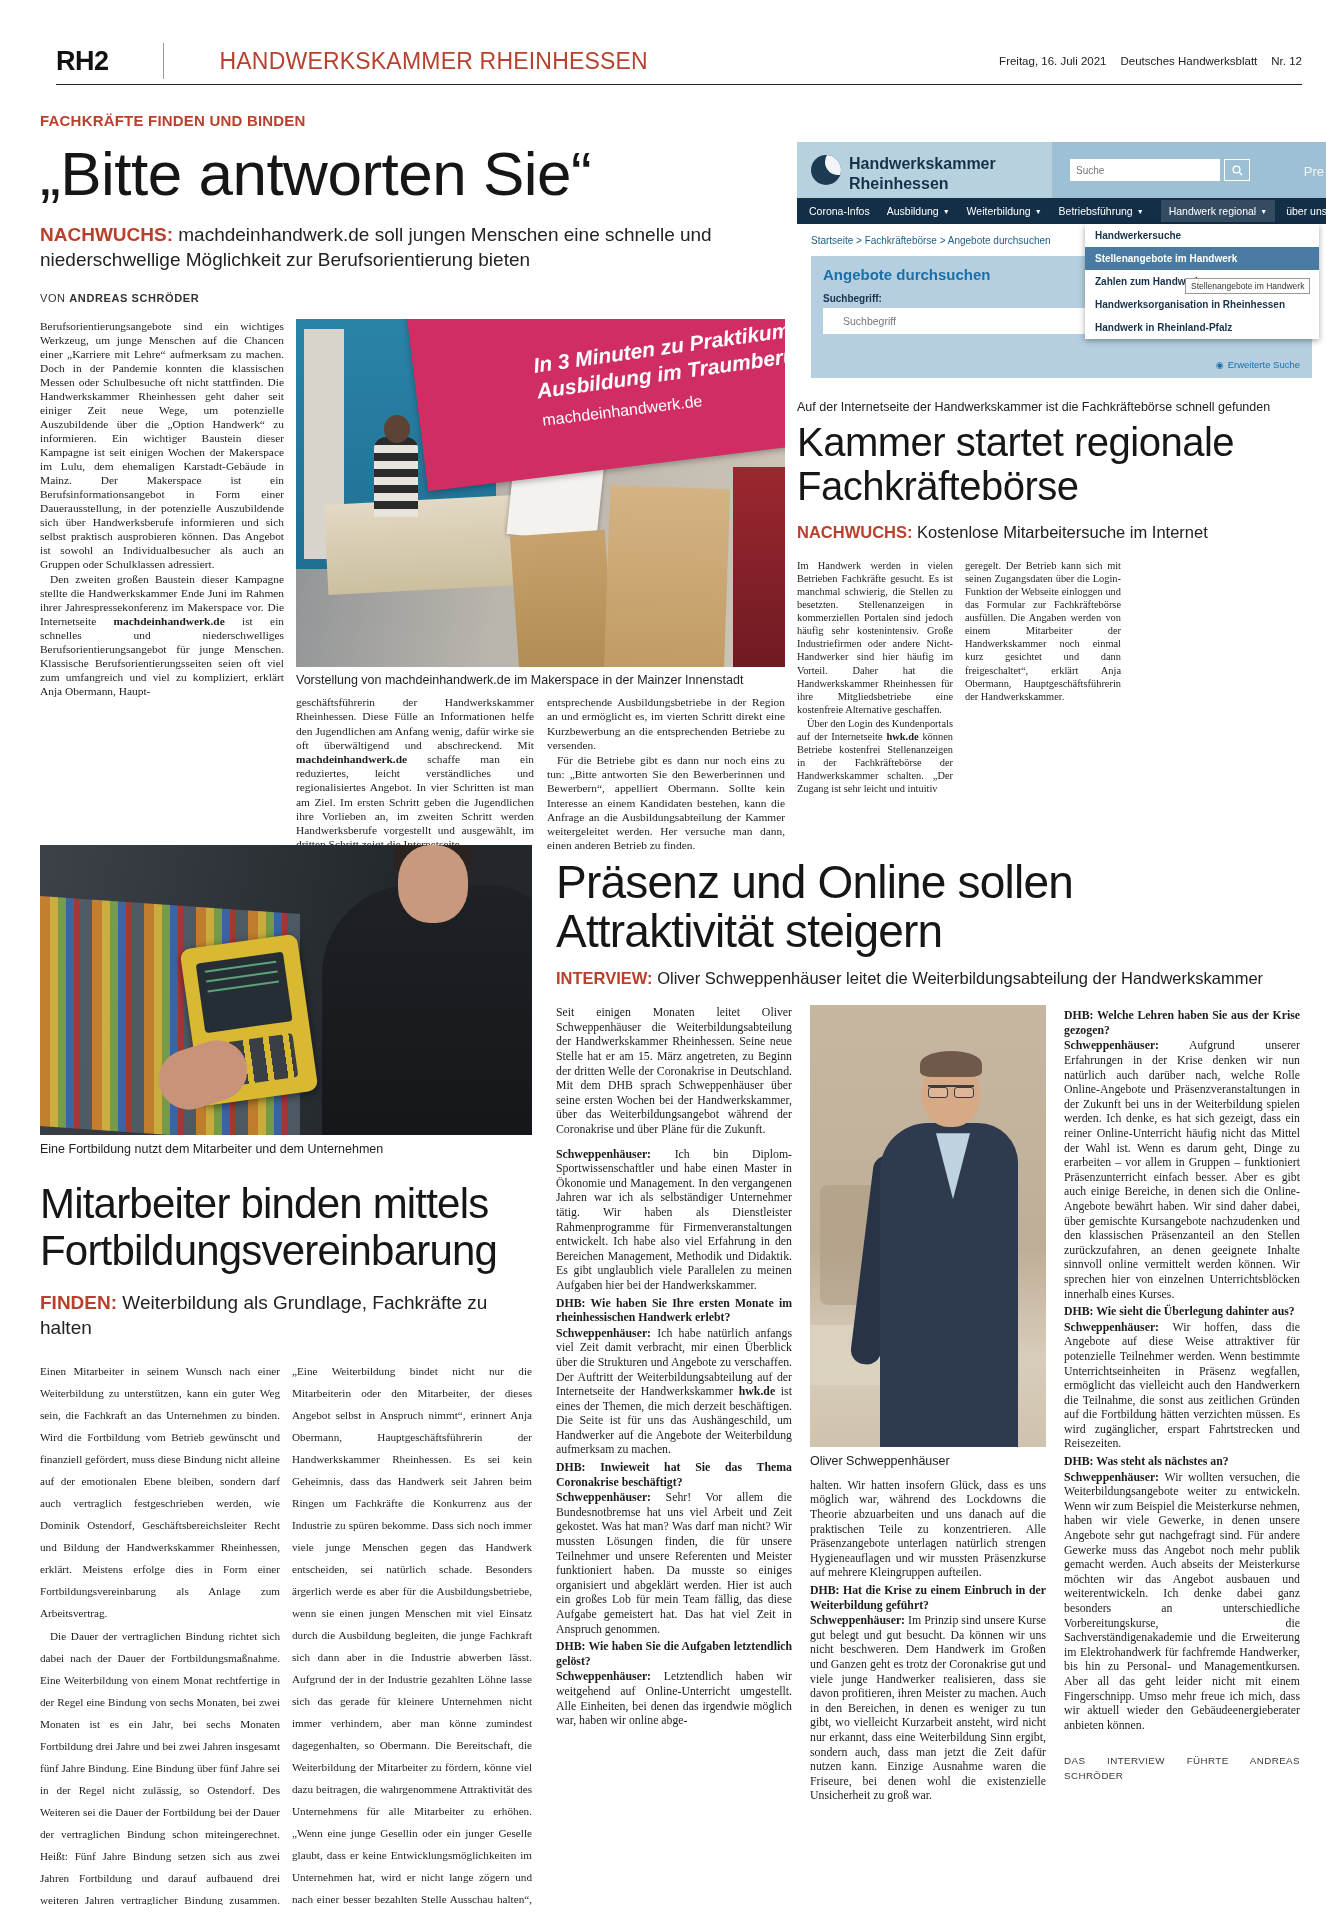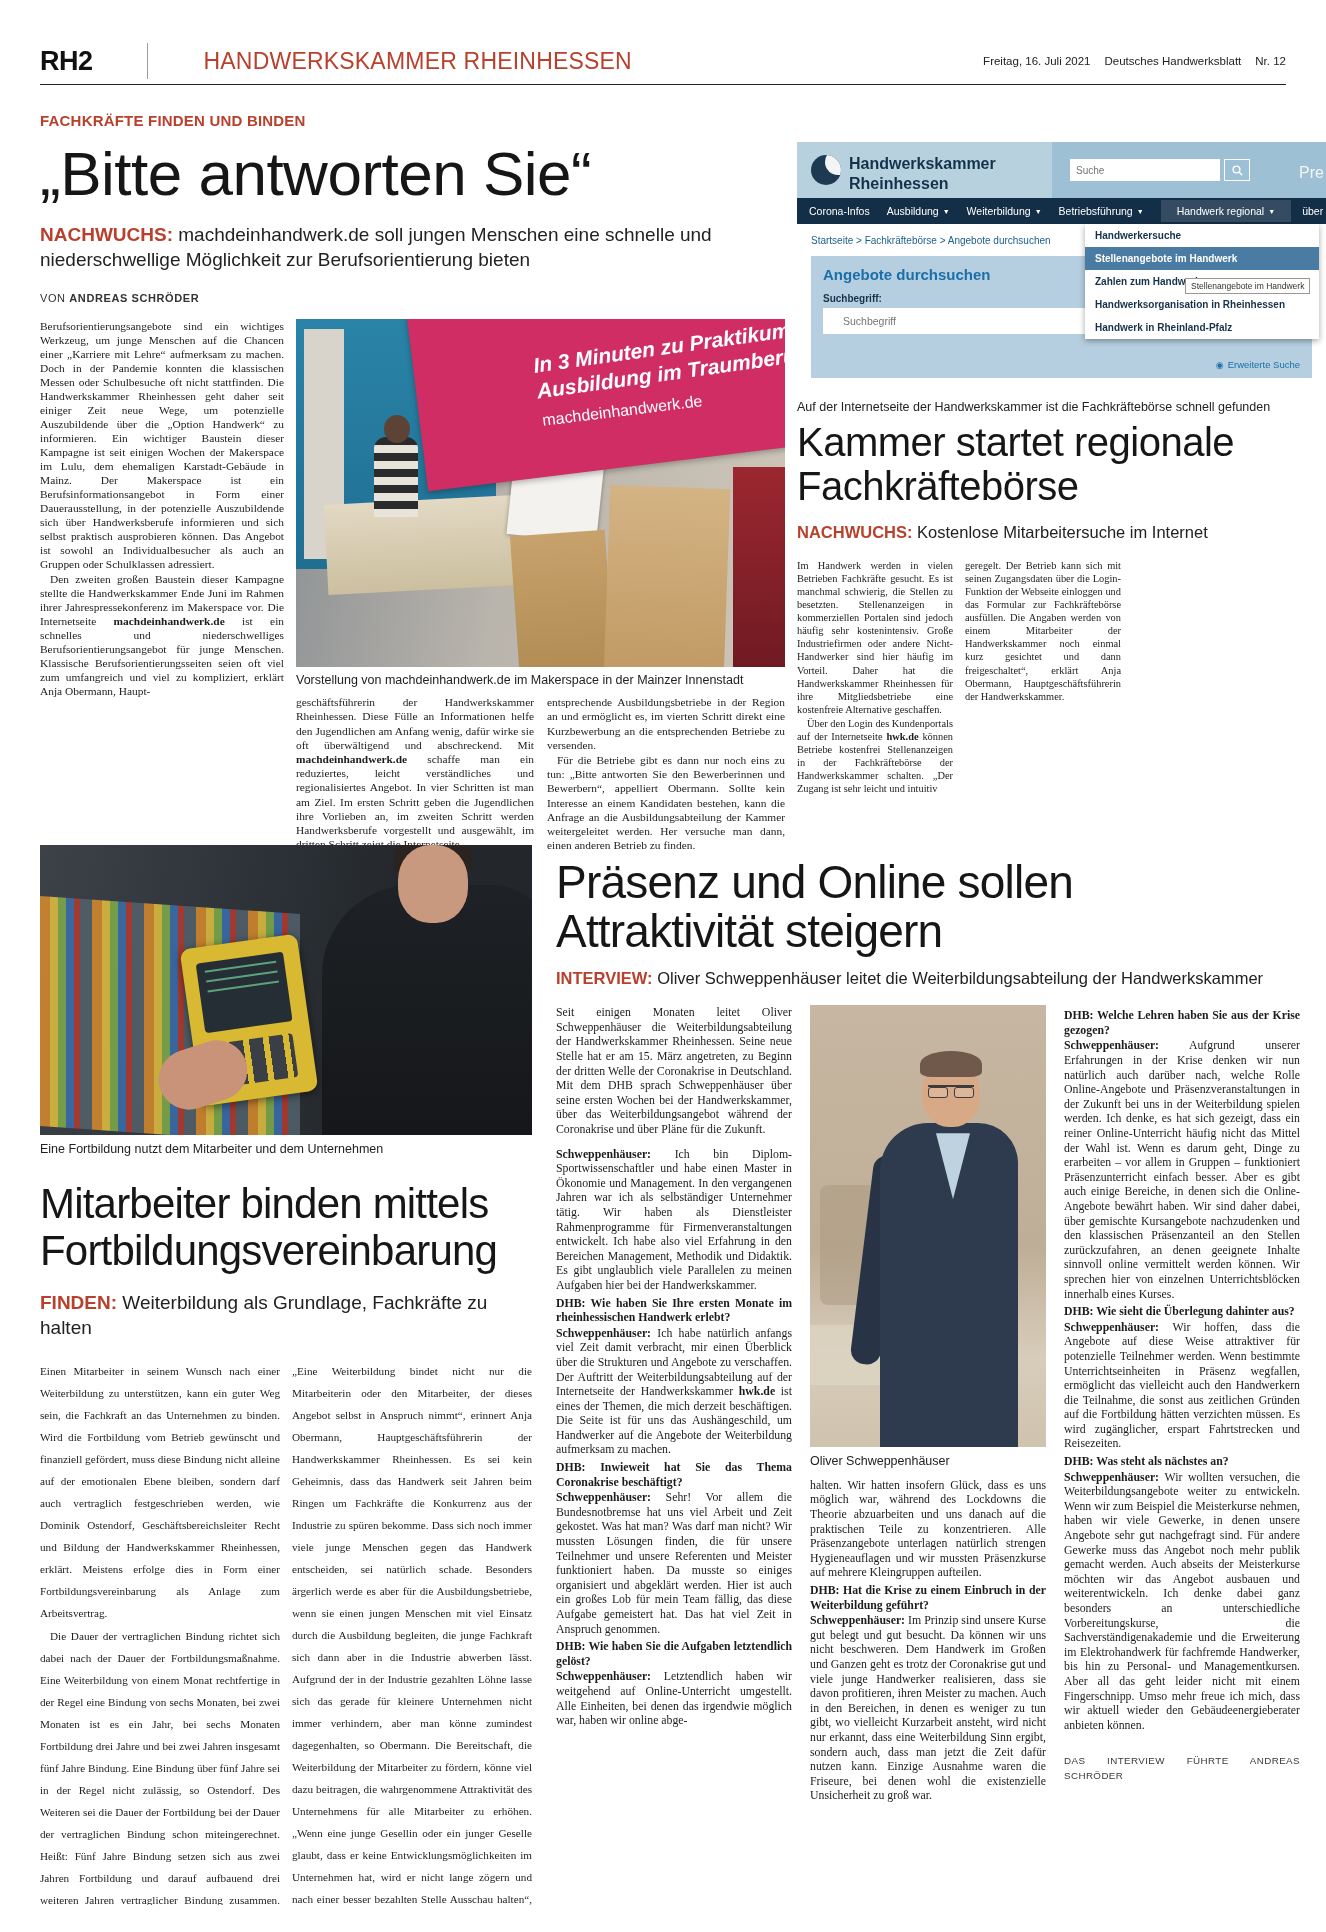--- a/index.html
+++ b/index.html
@@ -1,19 +1,19 @@
 <!DOCTYPE html>
 <html lang="de"><head>
 <meta charset="utf-8">
 <style>
   html,body{margin:0;padding:0;background:#fff;}
   #page{position:relative;width:1326px;height:1932px;background:#fff;overflow:hidden;
         font-family:"Liberation Serif",serif;color:#1c1c1c;}
   
-  #hdr{position:absolute;left:40px;top:38px;width:1246px;height:46px;border-bottom:1.5px solid #222;
+  #hdr{position:absolute;left:56px;top:38px;width:1246px;height:46px;border-bottom:1.5px solid #222;
        display:flex;align-items:center;font-family:"Liberation Sans",sans-serif;gap:44px;}
   #hdr .code{font-size:27px;font-weight:700;color:#111;letter-spacing:-.5px;}
   #hdr .sep{width:1px;height:36px;background:#9a9a9a;margin:0 12px 0 10px;}
   #hdr .sect{font-size:23px;color:#b8402c;letter-spacing:.2px;}
   #hdr .meta{margin-left:auto;font-size:11.5px;color:#222;}
   #hdr .meta span{margin-left:14px;}
   
   .kicker{font-family:"Liberation Sans",sans-serif;font-weight:700;color:#b8402c;font-size:15px;letter-spacing:.2px;}
   .subhead{font-family:"Liberation Sans",sans-serif;font-size:19px;line-height:1.32;color:#222;}
   .subhead b{color:#b8402c;}
@@ -63,25 +63,25 @@
   #shotbox{position:relative;width:529px;height:250px;background:#fff;overflow:hidden;}
   .sh-top{position:relative;height:56px;background:#b7d1df;}
   .sh-logo{position:absolute;left:14px;top:13px;width:30px;height:30px;border-radius:50%;background:#1d3a52;overflow:hidden;}
   .sh-logo:after{content:"";position:absolute;left:14px;top:-6px;width:26px;height:26px;border-radius:50%;background:#f2f4f6;}
   .sh-brand{position:absolute;left:52px;top:12px;font-size:16px;font-weight:700;color:#16324a;line-height:1.25;}
   .sh-search{position:absolute;left:255px;top:0;width:274px;height:56px;background:#9dc0d4;}
   .sh-input{position:absolute;left:18px;top:17px;width:150px;height:22px;background:#fff;border:none;font-size:10px;
             font-family:"Liberation Sans",sans-serif;color:#555;padding:0 6px;box-sizing:border-box;}
   .sh-btn{position:absolute;left:172px;top:17px;width:26px;height:22px;border:1px solid #fff;box-sizing:border-box;
           display:flex;align-items:center;justify-content:center;}
-  .sh-pre{position:absolute;right:2px;top:22px;color:#f2f6f9;font-size:16px;}
+  .sh-pre{position:absolute;right:2px;top:22px;color:#f2f6f9;font-size:13px;}
   .sh-nav{height:26px;background:#132e47;display:flex;align-items:center;padding-left:12px;color:#fff;font-size:10.5px;white-space:nowrap;}
   .nav-item{margin-right:17px;display:inline-flex;align-items:center;}
   .nav-item .caret{font-size:7px;margin-left:4px;}
-  .nav-item.hl{background:rgba(255,255,255,.14);padding:5px 16px;margin-right:11px;text-align:center;}
+  .nav-item.hl{background:rgba(255,255,255,.14);padding:5px 8px;margin-right:11px;text-align:center;}
   .sh-crumbrow{height:32px;display:flex;align-items:center;padding-left:14px;}
   .sh-crumb{font-size:10px;color:#1a5f8a;}
   .sh-panel{position:relative;margin:0 14px;height:122px;background:#b5cfe0;padding:10px 12px;box-sizing:border-box;}
   .sh-ptitle{color:#1b6fa8;font-weight:700;font-size:15px;}
   .sh-plabel{margin-top:10px;font-size:10px;font-weight:700;color:#16324a;}
   .sh-prow{display:flex;margin-top:4px;}
   .sh-pinput{flex:1;height:26px;background:#fff;border:none;font-size:10.5px;font-family:"Liberation Sans",sans-serif;
              color:#666;padding:0 20px;box-sizing:border-box;}
   .sh-pbtn{width:92px;height:26px;background:#1d6fa6;border:none;display:flex;align-items:center;justify-content:center;cursor:pointer;}
   .sh-adv{position:absolute;right:12px;bottom:8px;font-size:9.5px;color:#1b6fa8;display:flex;align-items:center;}

